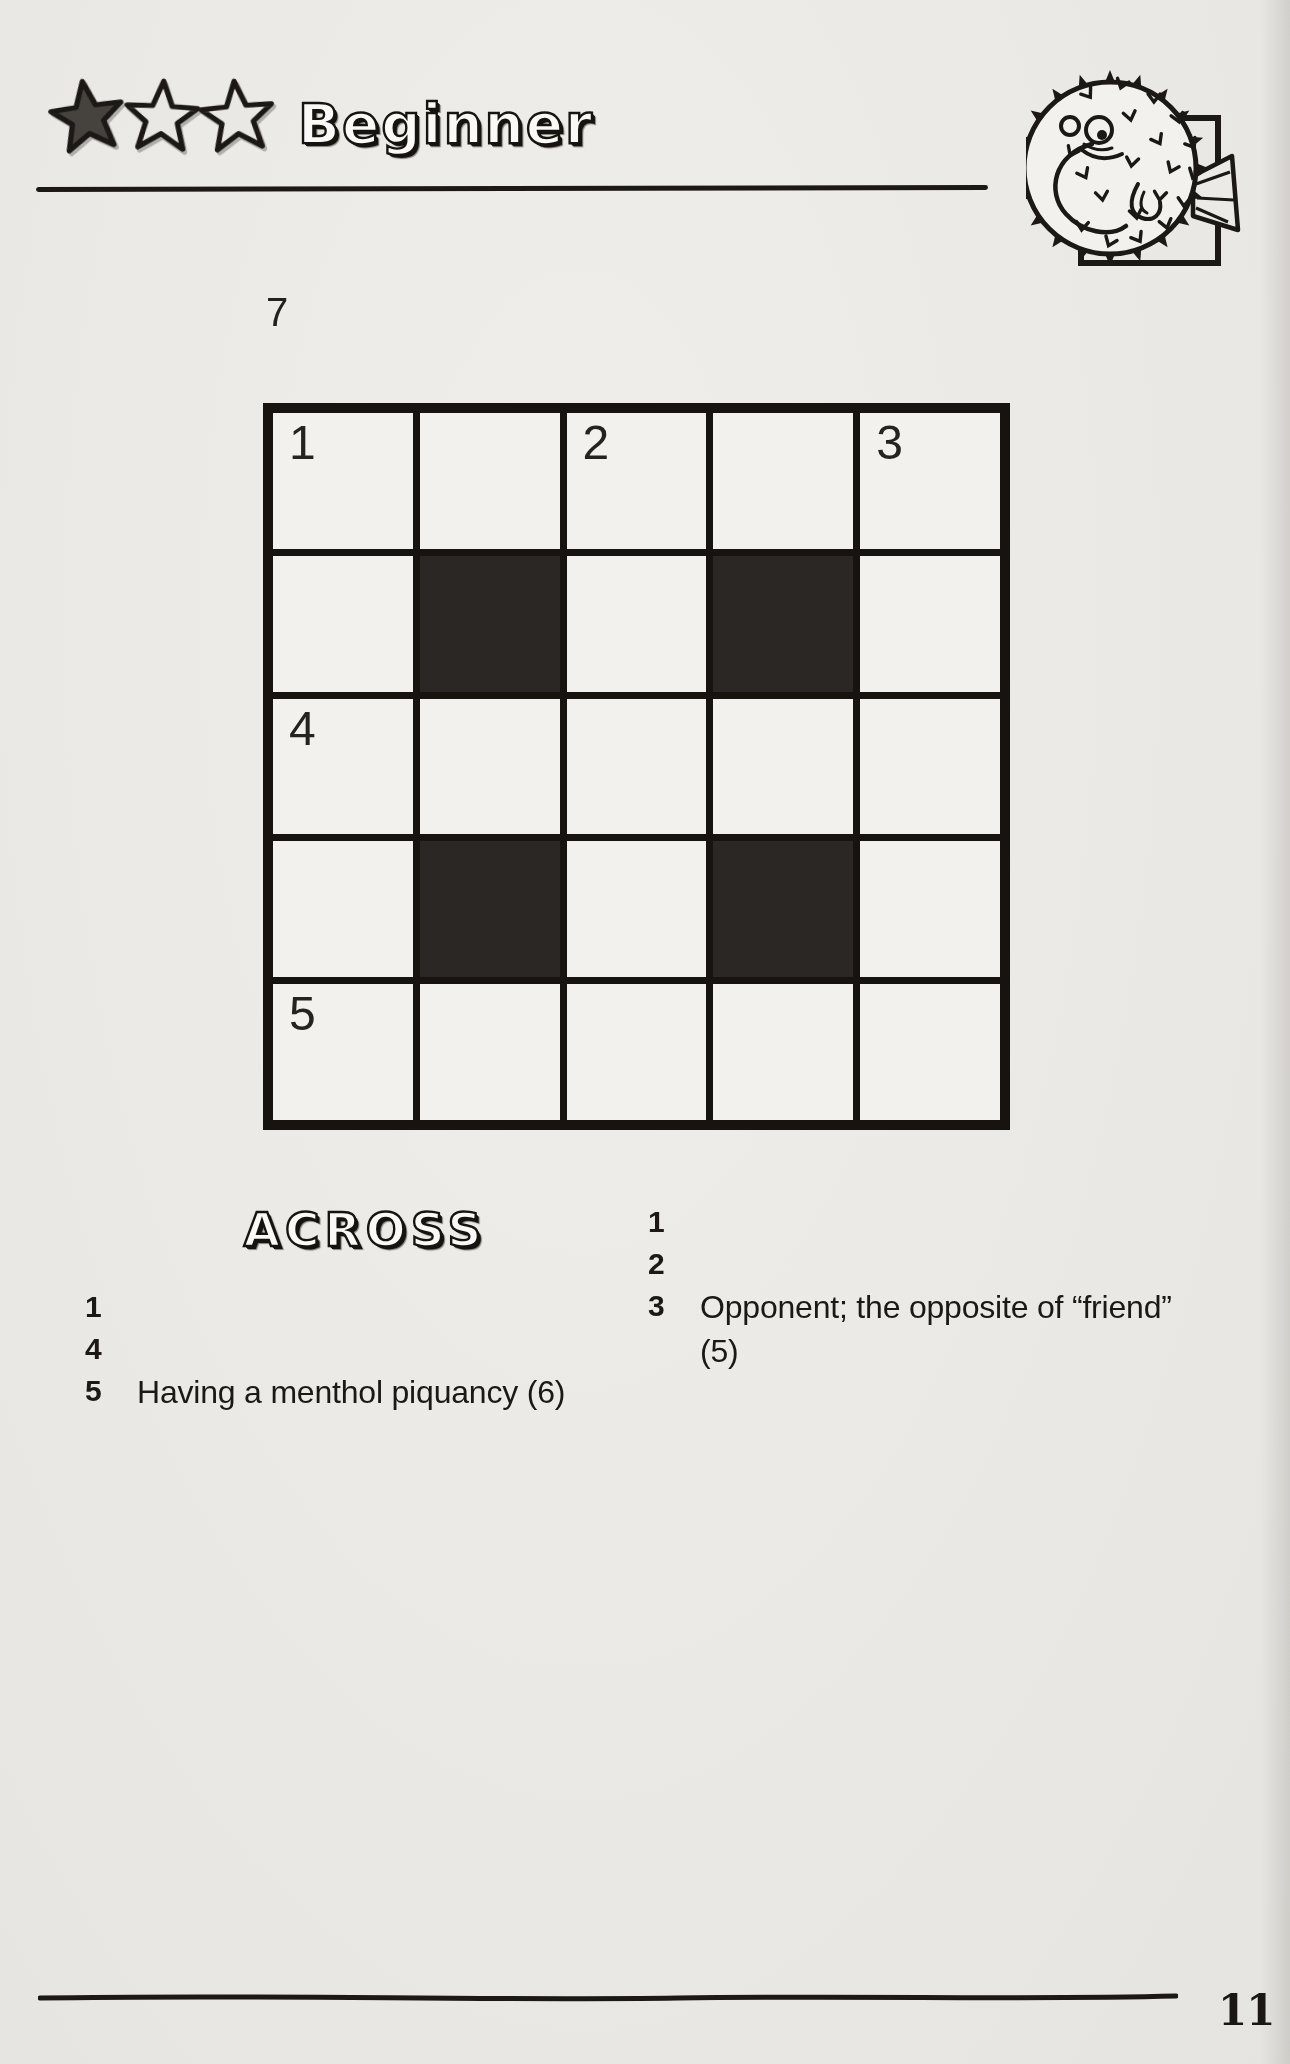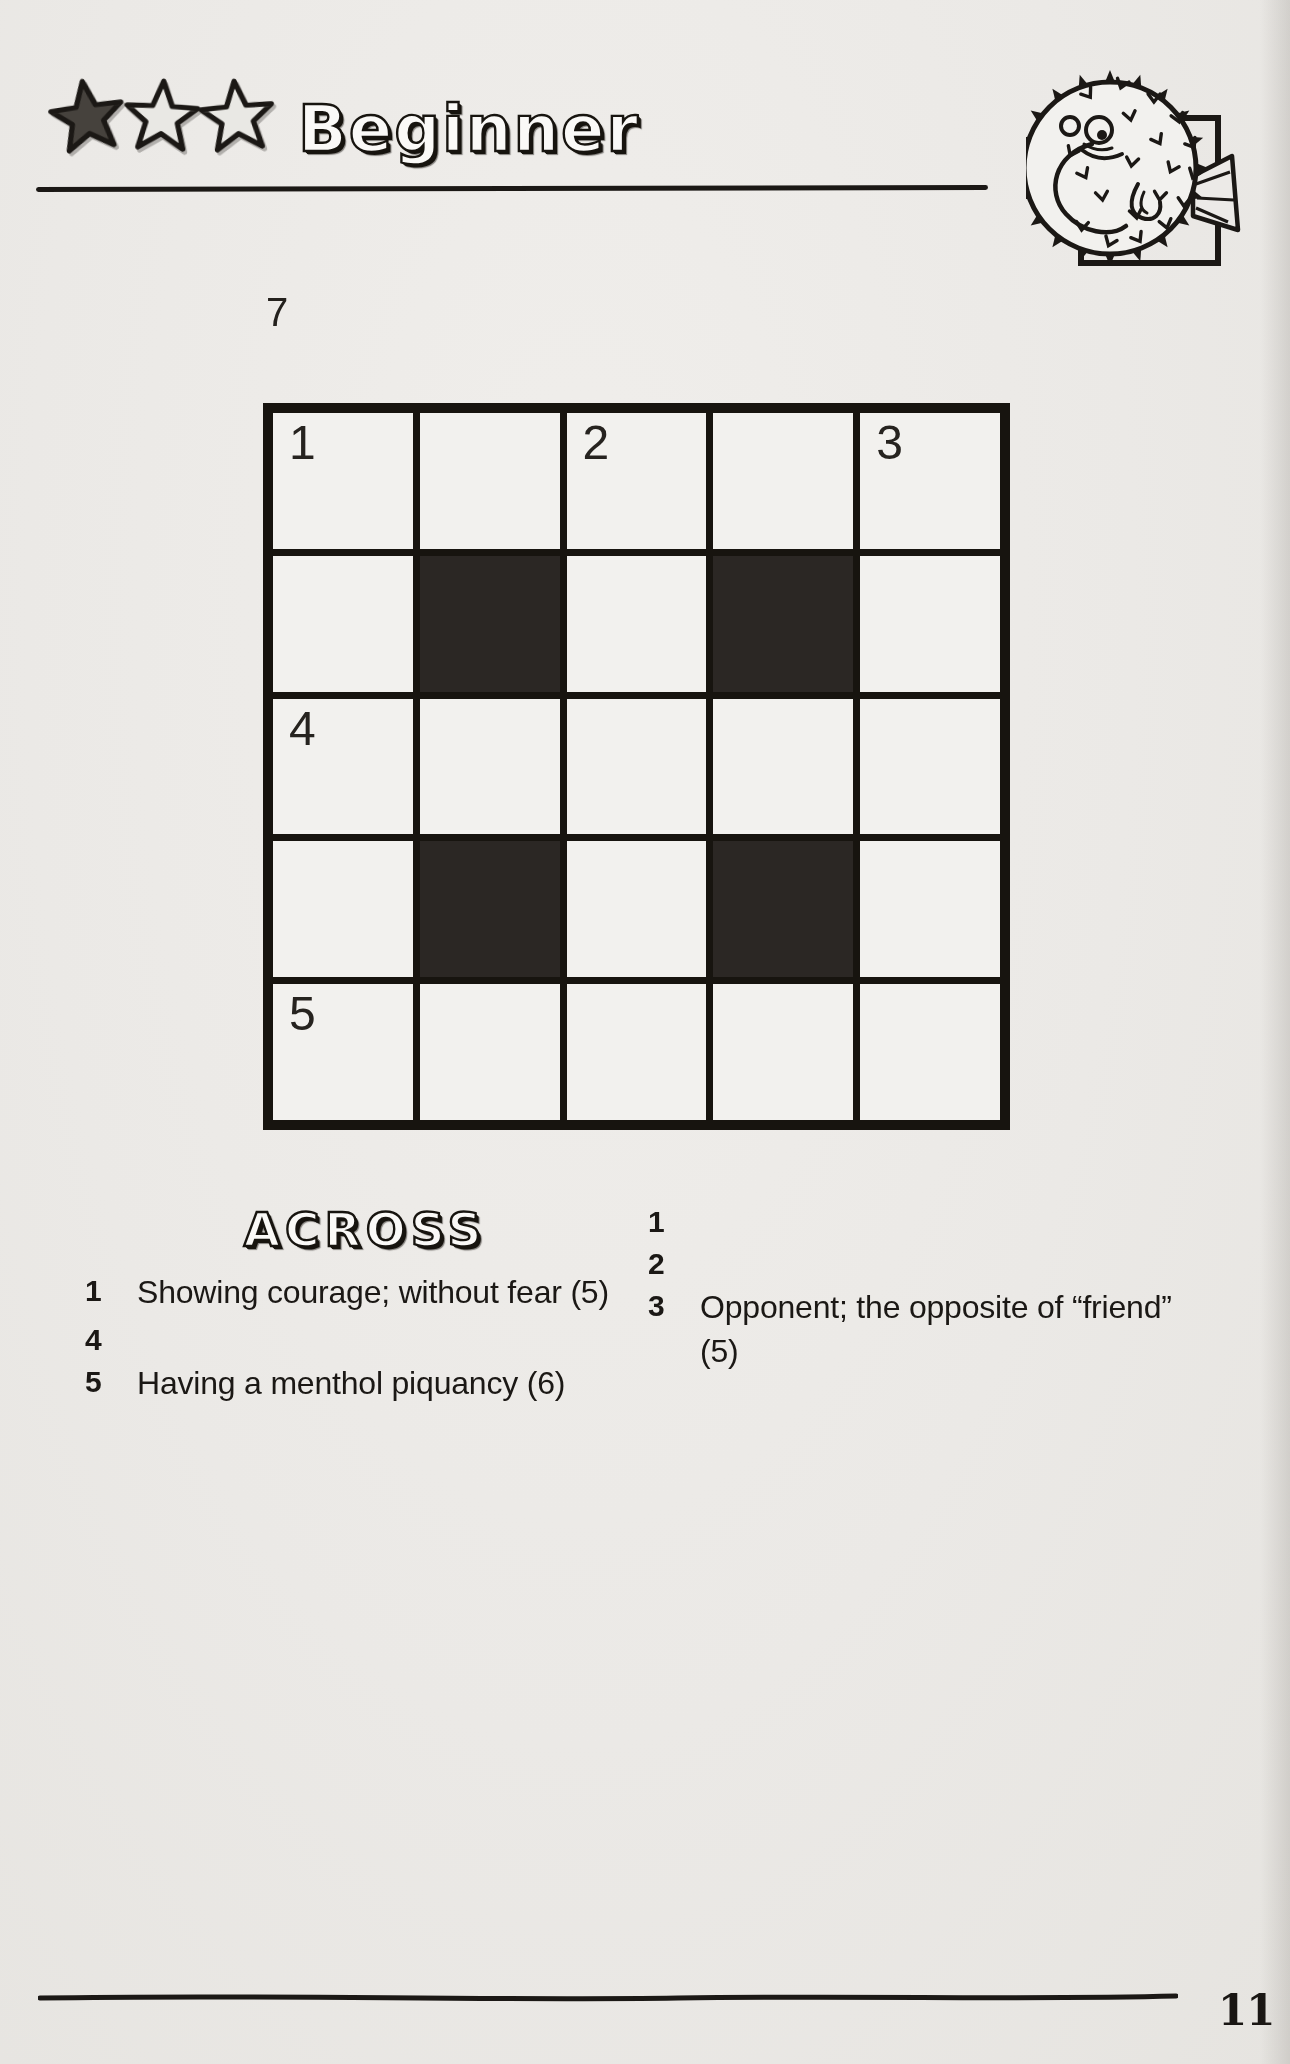--- a/index.html
+++ b/index.html
@@ -33,21 +33,21 @@
 
   .outline-text {
     font-family: "DejaVu Sans", sans-serif;
     font-weight: 700;
     color: #faf9f7;
     -webkit-text-stroke: 2.4px #17140f;
     text-shadow: 2px 2px 0 #17140f, 3px 3px 0 #17140f, 4px 4px 1px rgba(23,20,15,0.5);
   }
   .difficulty {
     position: absolute; left: 298px; top: 92px;
-    font-size: 64px; letter-spacing: 2px;
+    font-size: 55px; letter-spacing: 2px;
   }
   .header-rule {
     position: absolute; left: 36px; top: 186px; width: 952px; height: 5px;
     background: var(--ink); border-radius: 3px; transform: rotate(-0.12deg);
   }
   .mascot { position: absolute; left: 1026px; top: 56px; }
 
   
   .puzzle-number {
     position: absolute; left: 266px; top: 290px;
@@ -64,21 +64,21 @@
   .cellnum {
     position: absolute; top: 6px; left: 16px;
     font-size: 48px; line-height: 1; color: #26231f;
   }
 
   
   .clue-col { position: absolute; top: 1202px; }
   #across-col { left: 85px; width: 560px; }
   #down-col { left: 648px; width: 545px; }
   .clue-col h2 {
-    margin: 0 0 14px 0; text-align: center;
+    margin: 0 0 30px 0; text-align: center;
     font-size: 47px; letter-spacing: 5px;
   }
   .clue-list { list-style: none; margin: 0; padding: 0; }
   .clue { display: flex; margin-bottom: 5px; }
   .clue-num { flex: none; width: 52px; font-weight: 700; font-size: 30px; padding-top: 3px; }
   .clue-text { font-size: 32px; line-height: 1.36; letter-spacing: -0.2px; }
 
   
   .bottom-rule { position: absolute; left: 38px; top: 1992px; }
   .page-number {
@@ -213,21 +213,20 @@
       <div class="cell"></div>
       <div class="cell"></div>
       <div class="cell"></div>
     </div>
 
   <section class="clue-col" id="across-col">
     <h2 class="outline-text">ACROSS</h2>
     <ol class="clue-list" id="across-list">
         <li class="clue">
           <span class="clue-num">1</span>
-          <span class="clue-text">Showing courage; without fear (5)</span>
         </li>
         <li class="clue">
           <span class="clue-num">4</span>
         </li>
         <li class="clue">
           <span class="clue-num">5</span>
           <span class="clue-text">Having a menthol piquancy (6)</span>
         </li>
       </ol>
   </section>

